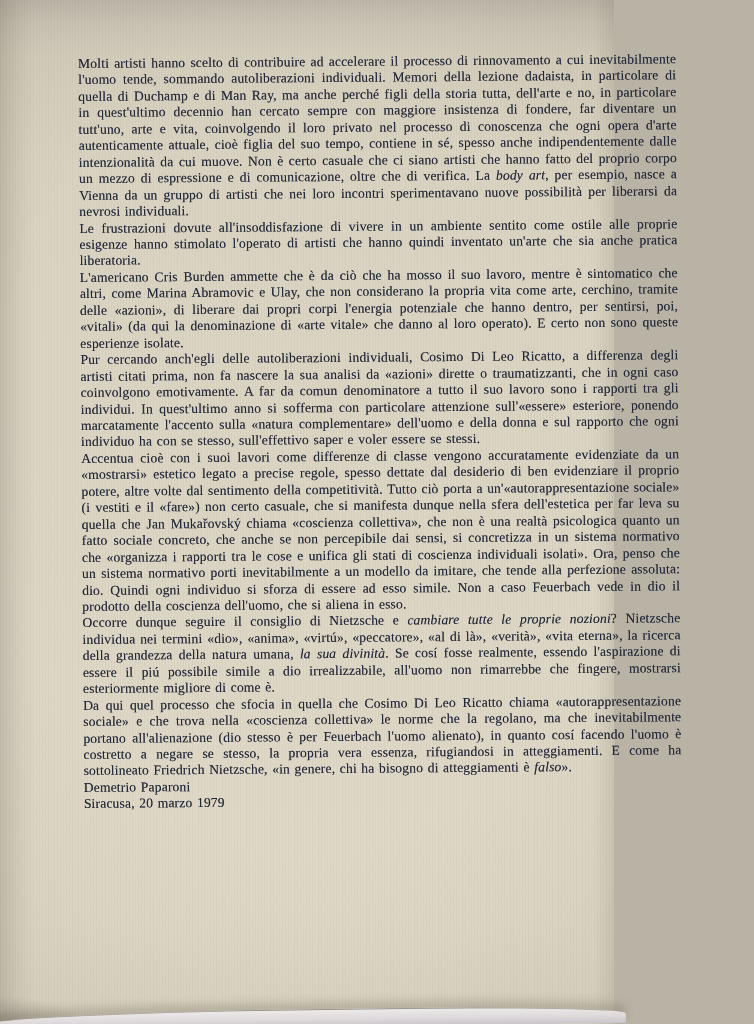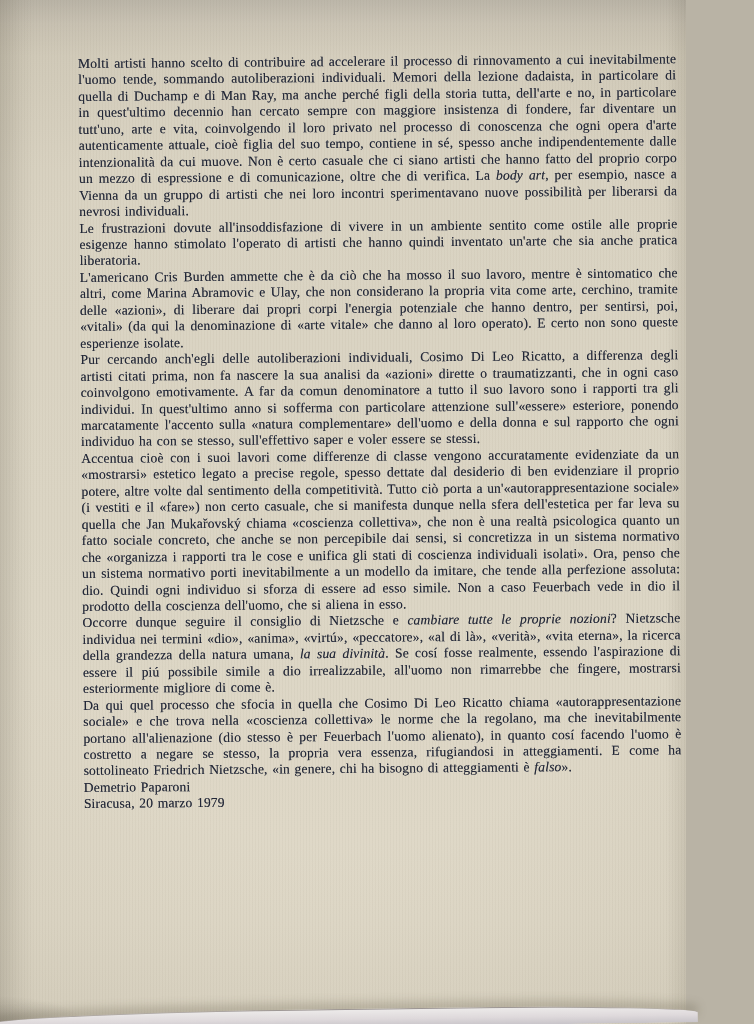--- a/index.html
+++ b/index.html
@@ -6,21 +6,21 @@
     margin: 0;
     padding: 0;
     width: 754px;
     height: 1024px;
     overflow: hidden;
     background: #b9b3a5;
     font-family: "Liberation Serif", serif;
   }
   .scanned-page {
     position: relative;
-    width: 686px;
+    width: 614px;
     height: 1024px;
     background:
       radial-gradient(130% 95% at 50% 44%, rgba(255,255,255,0.06) 40%, rgba(88,82,66,0.10) 82%, rgba(70,64,52,0.22) 100%),
       repeating-linear-gradient(90deg, rgba(120,110,88,0.05) 0 1px, rgba(0,0,0,0) 1px 3px),
       linear-gradient(180deg, #bab4a6 0px, #c9c2b2 24px, #d2cbb9 56px, #d7d0be 170px, #d9d2c0 520px, #ded7c5 920px, #dcd5c3 1000px, #d9d2c0 1024px);
   }
   .edge-left {
     position: absolute; left: 0; top: 0; bottom: 0; width: 34px;
     background: linear-gradient(90deg, rgba(80,74,60,0.18), rgba(80,74,60,0.05) 60%, rgba(0,0,0,0));
     pointer-events: none;

